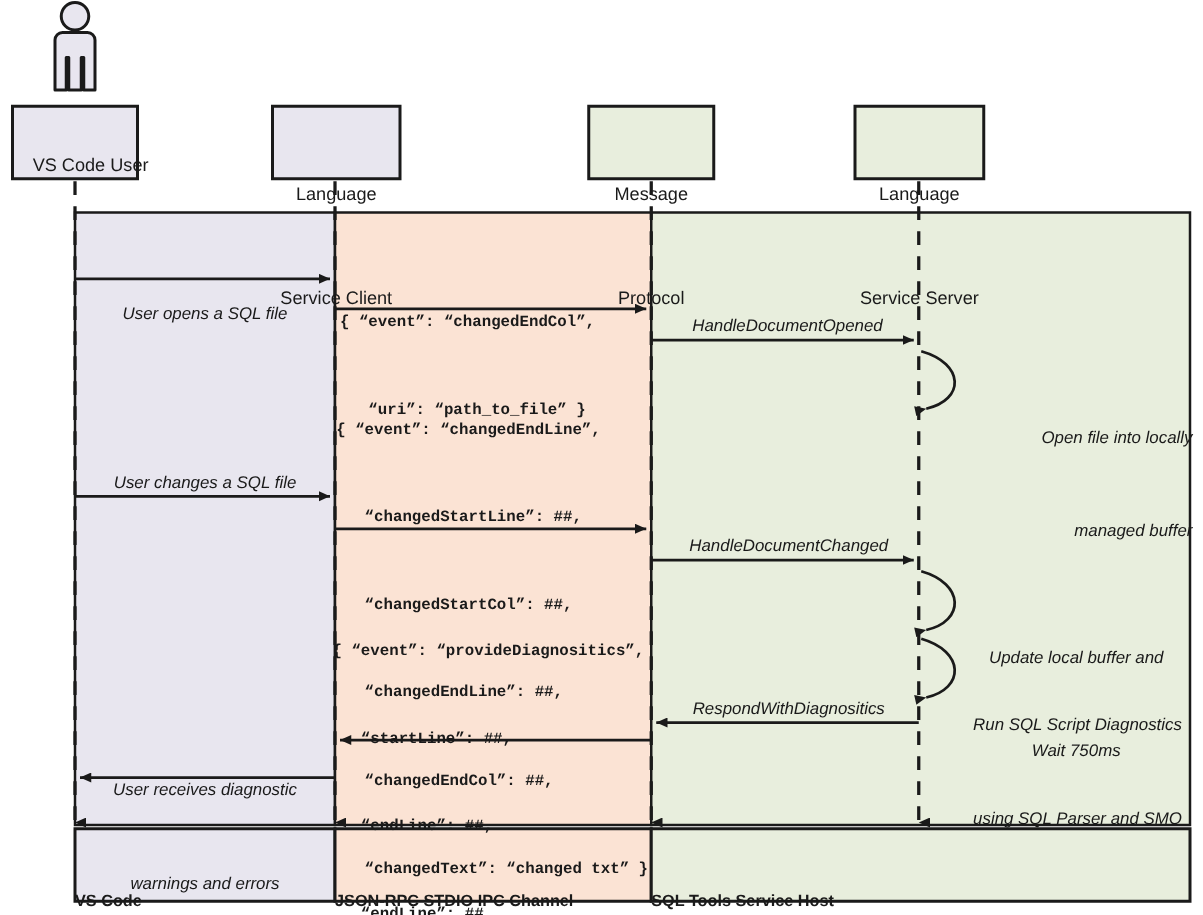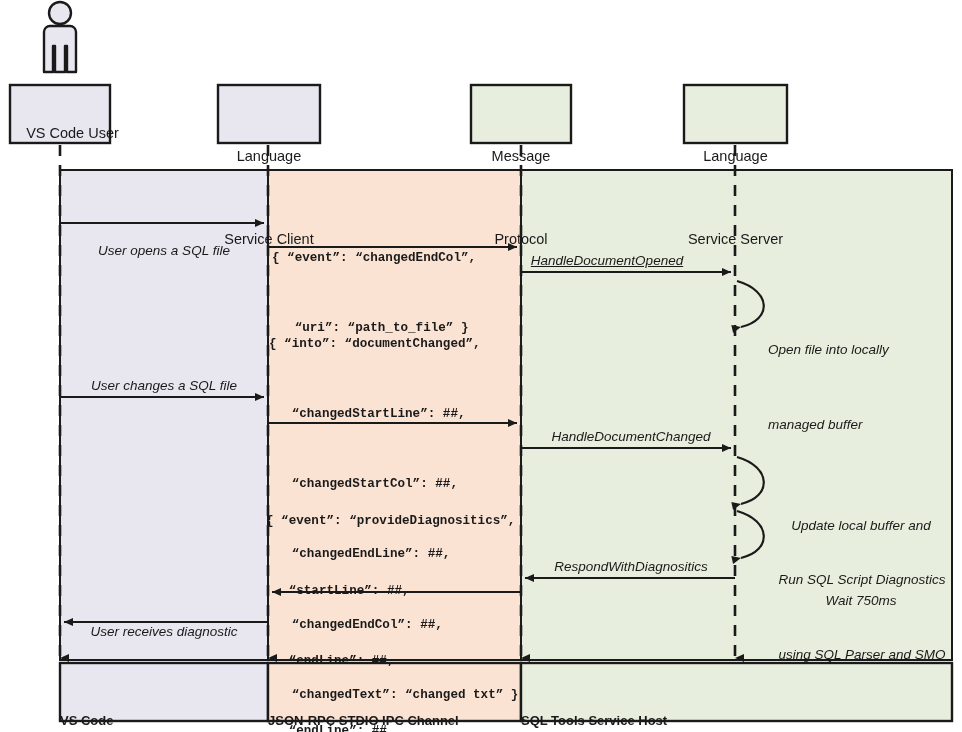--- a/index.html
+++ b/index.html
@@ -137,54 +137,55 @@
     <div>Message</div>
     <div>Protocol</div>
   </div>
   <div class="txt participant-label" style="left:684px; top:88px; width:103px;">
     <div>Language</div>
     <div>Service Server</div>
   </div>
 
   <div class="txt msg-italic" style="left:60px; top:199px; width:208px;margin-top:40px;">User opens a SQL file</div>
 
-  <div class="txt msg-italic" style="left:502px; top:249px; width:210px;text-decoration:underline;">HandleDocumentOpened</div>
+  <div class="txt msg-italic" style="left:525px; top:249px; width:210px;">HandleDocumentOpened</div>
 
   <div class="txt msg-italic" style="left:60px; top:374px; width:208px;">User changes a SQL file</div>
 
   <div class="txt msg-italic" style="left:525px; top:425px; width:212px;">HandleDocumentChanged</div>
 
   <div class="txt msg-italic" style="left:525px; top:555px; width:212px;">RespondWithDiagnositics</div>
 
   <div class="txt msg-italic" style="left:60px; top:570px; width:208px;">
     <div>User receives diagnostic</div>
-  </div>
-
-  <div class="txt msg-italic" style="left:768px; top:288px; width:186px; text-align:left;">
+    <div>warnings and errors</div>
+  </div>
+
+  <div class="txt msg-italic" style="left:768px; top:288px; width:186px; text-align:right;">
     <div>Open file into locally</div>
     <div>managed buffer</div>
   </div>
 
   <div class="txt msg-italic" style="left:768px; top:464px; width:186px; text-align:center;">
     <div>Update local buffer and</div>
     <div>Wait 750ms</div>
   </div>
 
   <div class="txt msg-italic" style="left:766px; top:518px; width:192px; text-align:center;">
     <div>Run SQL Script Diagnostics</div>
     <div>using SQL Parser and SMO</div>
   </div>
 
   <div class="txt json-mono" style="left:272px; top:200px;">
     <div>{ “event”: “changedEndCol”,</div>
     <div>   “uri”: “path_to_file” }</div>
   </div>
 
   <div class="txt json-mono" style="left:269px; top:286px;">
-    <div>{ “into”: “documentChanged”,</div>
+    <div>{ “event”: “changedEndLine”,</div>
     <div>   “changedStartLine”: ##,</div>
     <div>   “changedStartCol”: ##,</div>
     <div>   “changedEndLine”: ##,</div>
     <div>   “changedEndCol”: ##,</div>
     <div>   “changedText”: “changed txt” }</div>
   </div>
 
   <div class="txt json-mono" style="left:266px; top:463px;">
     <div>{ “event”: “provideDiagnositics”,</div>
     <div>   “startLine”: ##,</div>

